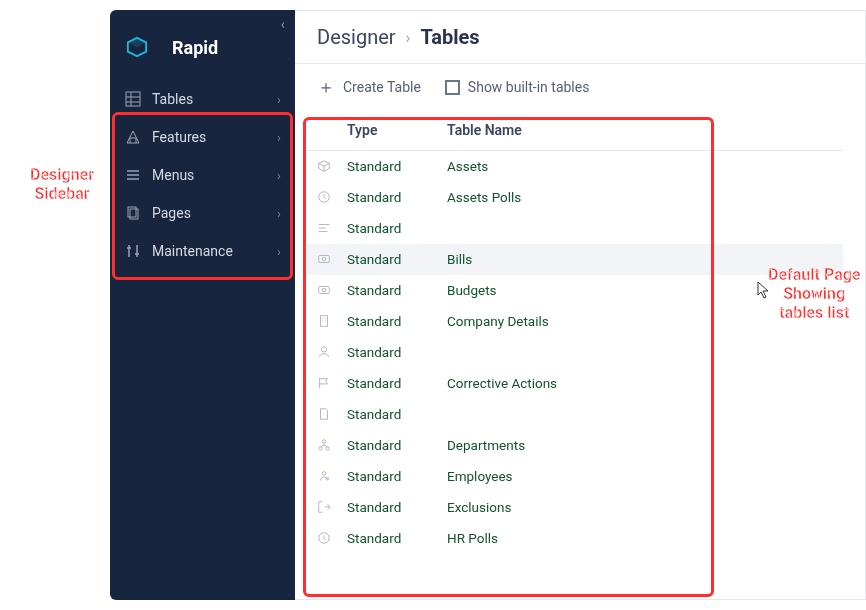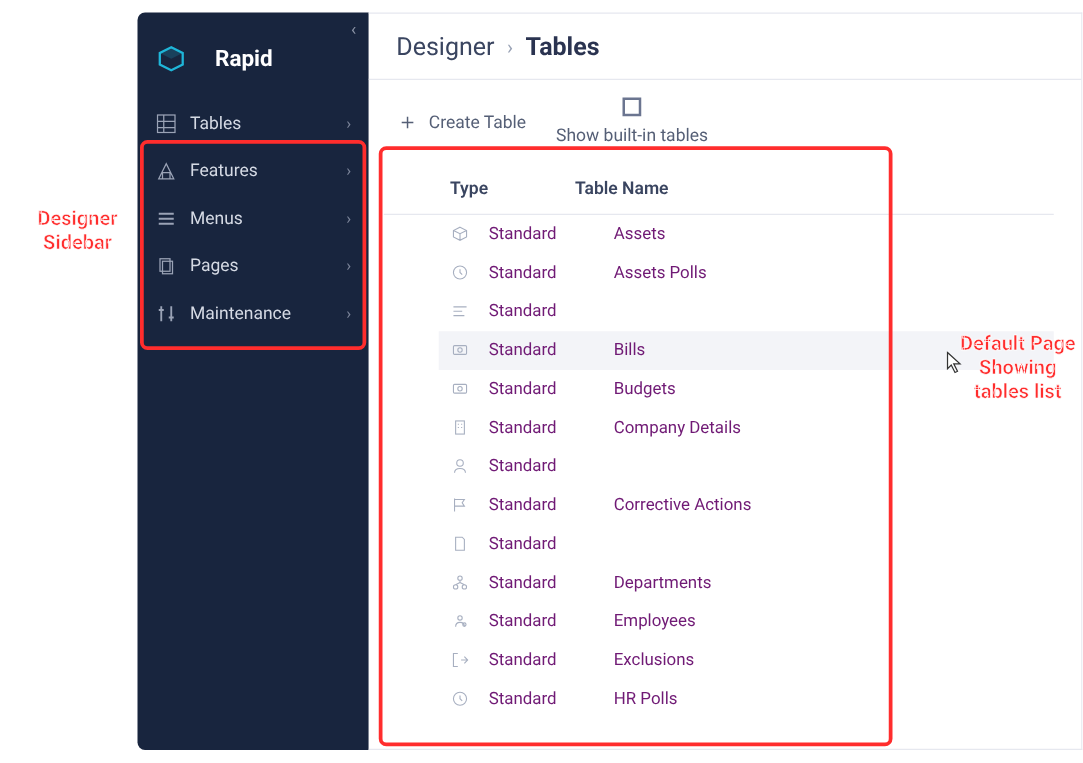--- a/index.html
+++ b/index.html
@@ -121,21 +121,20 @@
     .plus-icon {
       font-size: 18px;
       line-height: 1;
       font-weight: 300;
     }
     .show-builtin {
       display: flex;
       align-items: center;
       gap: 8px;
       cursor: pointer;
-      flex-direction: column;
     }
     .checkbox {
       width: 15px;
       height: 15px;
       border: 2px solid #6b7590;
       background: #fff;
     }
     .table-wrap {
       padding: 0 22px 10px 12px;
       flex: 1;
@@ -143,32 +142,31 @@
     }
     .thead {
       display: flex;
       padding: 12px 10px;
       border-bottom: 1px solid #e6e8ef;
       font-size: 14px;
       font-weight: 600;
       color: #3a4560;
     }
     .col-icon { width: 30px; }
-    .col-type { width: 100px; margin-left: 13px; }
+    .col-type { width: 100px; }
     .col-name { flex: 1; }
     .tbody { }
     .row {
       display: flex;
       align-items: center;
       padding: 7px 10px;
       font-size: 13.5px;
-      color: #701a75;
+      color: #14532d;
       cursor: pointer;
       border-bottom: 1px solid transparent;
-      margin-left: 44px;
     }
     .row.hovered { background: #f3f4f8; }
     .row-icon {
       width: 30px;
       display: flex;
       align-items: center;
       color: #a7afc0;
       font-size: 14px;
     }
     .row-type { width: 100px; }

